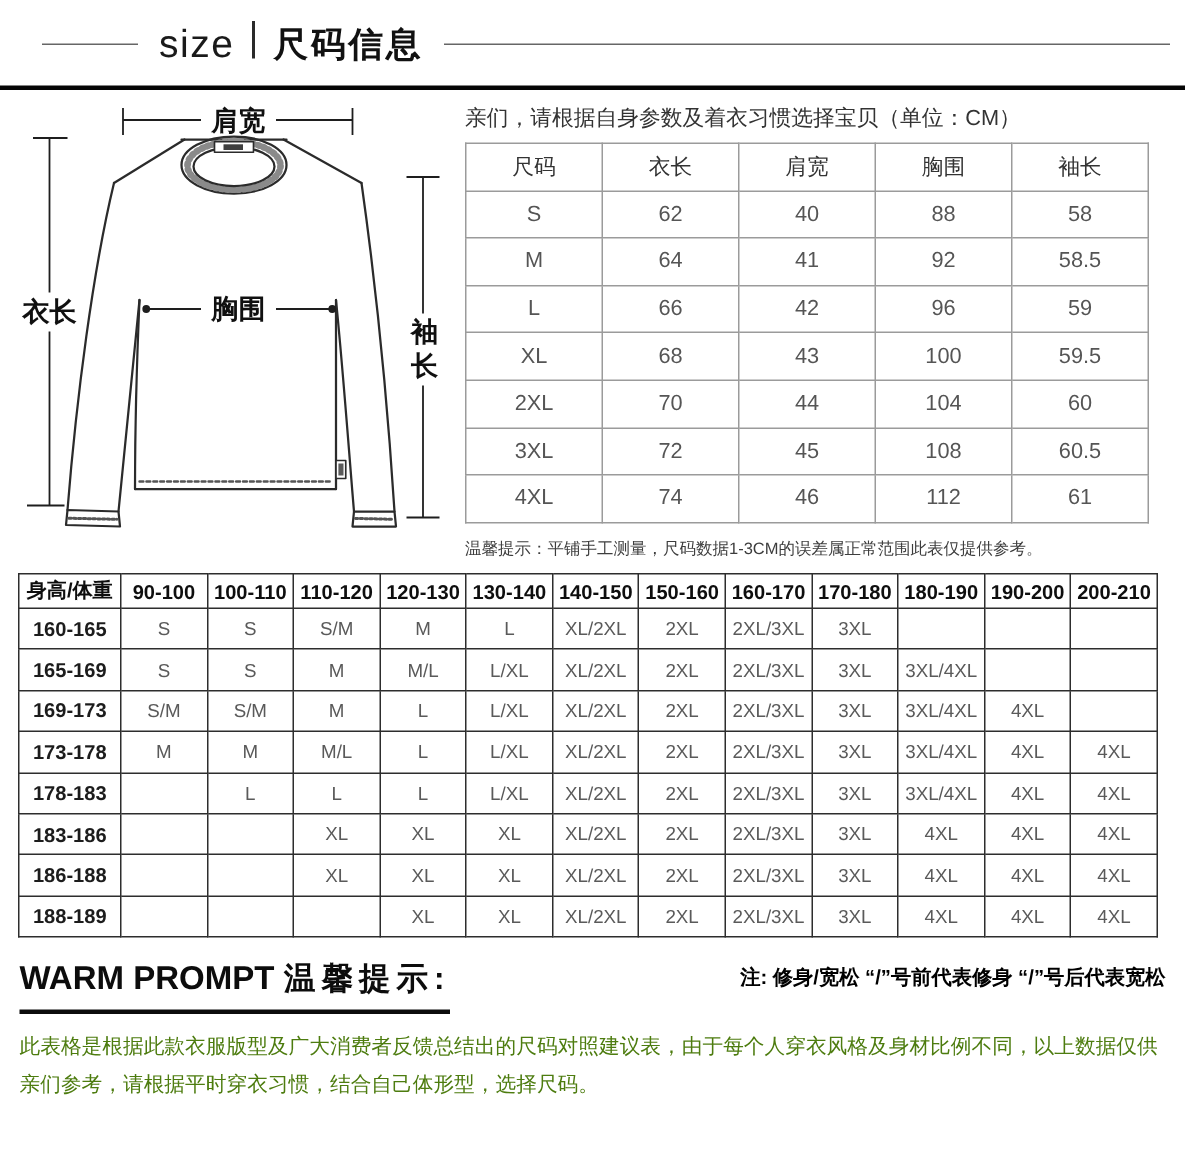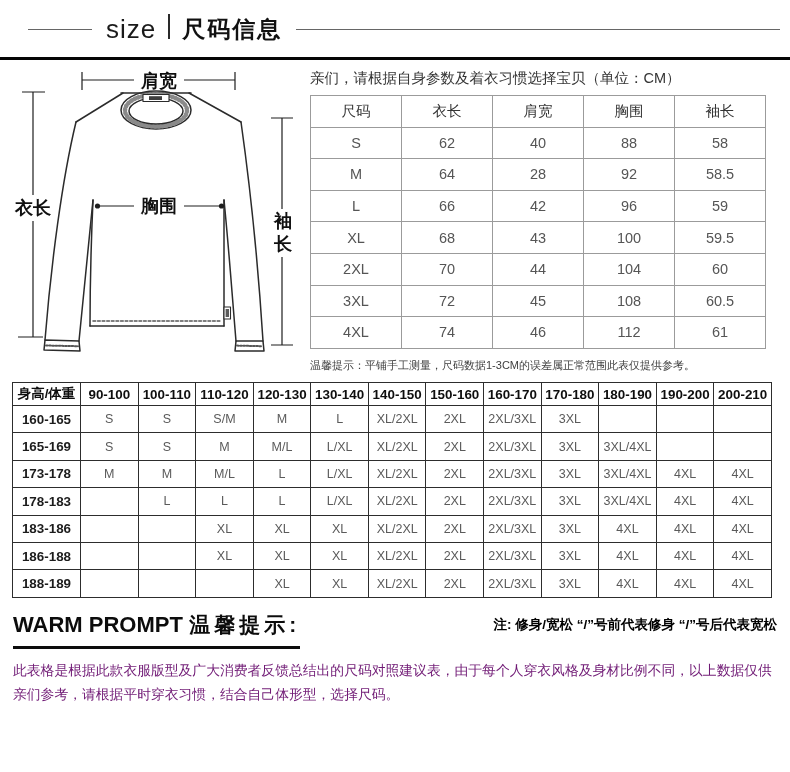--- a/index.html
+++ b/index.html
@@ -40,21 +40,21 @@
   table.fit-table td:first-child { font-weight: bold; color: #1c1c1c; font-size: 13.4px; }
 
   
   .footer { padding: 13px 13px 0 13px; }
   .footer-row { display: flex; justify-content: space-between; align-items: flex-start; }
   .warm-heading { display: inline-block; border-bottom: 3px solid #0c0c0c;
     padding-bottom: 7px; white-space: nowrap; }
   .warm-en { font-size: 22px; font-weight: bold; color: #0c0c0c; letter-spacing: 0; }
   .warm-zh { font-size: 21px; font-weight: bold; color: #0c0c0c; letter-spacing: 4px; margin-left: 2px; margin-top: 26px; }
   .red-note { color: #000000; font-weight: bold; font-size: 13.5px; margin-top: 5px; white-space: nowrap; }
-  .footer-para { margin-top: 10px; font-size: 13.8px; color: #701a75; line-height: 1.78; }
+  .footer-para { margin-top: 10px; font-size: 13.8px; color: #4d7c0f; line-height: 1.78; }
 
   svg text { font-family: "Liberation Sans", "DejaVu Sans", sans-serif; }
 </style>
 </head>
 <body>
 
 <div class="hdr">
   <div class="hdr-line left"></div>
   <div class="hdr-title">
     <span class="hdr-en">size</span>
@@ -134,21 +134,21 @@
           <tr>
             <td>S</td>
             <td>62</td>
             <td>40</td>
             <td>88</td>
             <td>58</td>
           </tr>
           <tr>
             <td>M</td>
             <td>64</td>
-            <td>28</td>
+            <td>41</td>
             <td>92</td>
             <td>58.5</td>
           </tr>
           <tr>
             <td>L</td>
             <td>66</td>
             <td>42</td>
             <td>96</td>
             <td>59</td>
           </tr>
@@ -244,20 +244,35 @@
         <td>L/XL</td>
         <td>XL/2XL</td>
         <td>2XL</td>
         <td>2XL/3XL</td>
         <td>3XL</td>
         <td>3XL/4XL</td>
         <td></td>
         <td></td>
       </tr>
       <tr>
+        <td>169-173</td>
+        <td>S/M</td>
+        <td>S/M</td>
+        <td>M</td>
+        <td>L</td>
+        <td>L/XL</td>
+        <td>XL/2XL</td>
+        <td>2XL</td>
+        <td>2XL/3XL</td>
+        <td>3XL</td>
+        <td>3XL/4XL</td>
+        <td>4XL</td>
+        <td></td>
+      </tr>
+      <tr>
         <td>173-178</td>
         <td>M</td>
         <td>M</td>
         <td>M/L</td>
         <td>L</td>
         <td>L/XL</td>
         <td>XL/2XL</td>
         <td>2XL</td>
         <td>2XL/3XL</td>
         <td>3XL</td>

